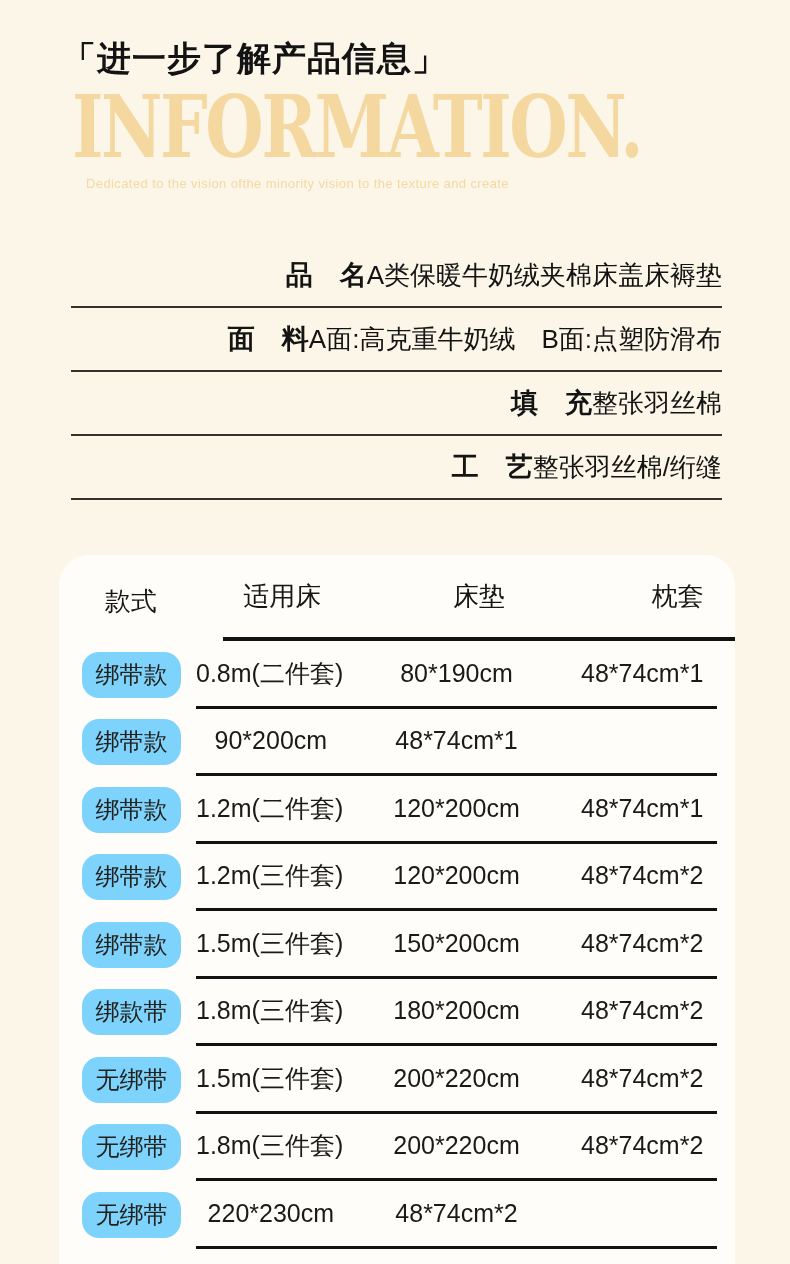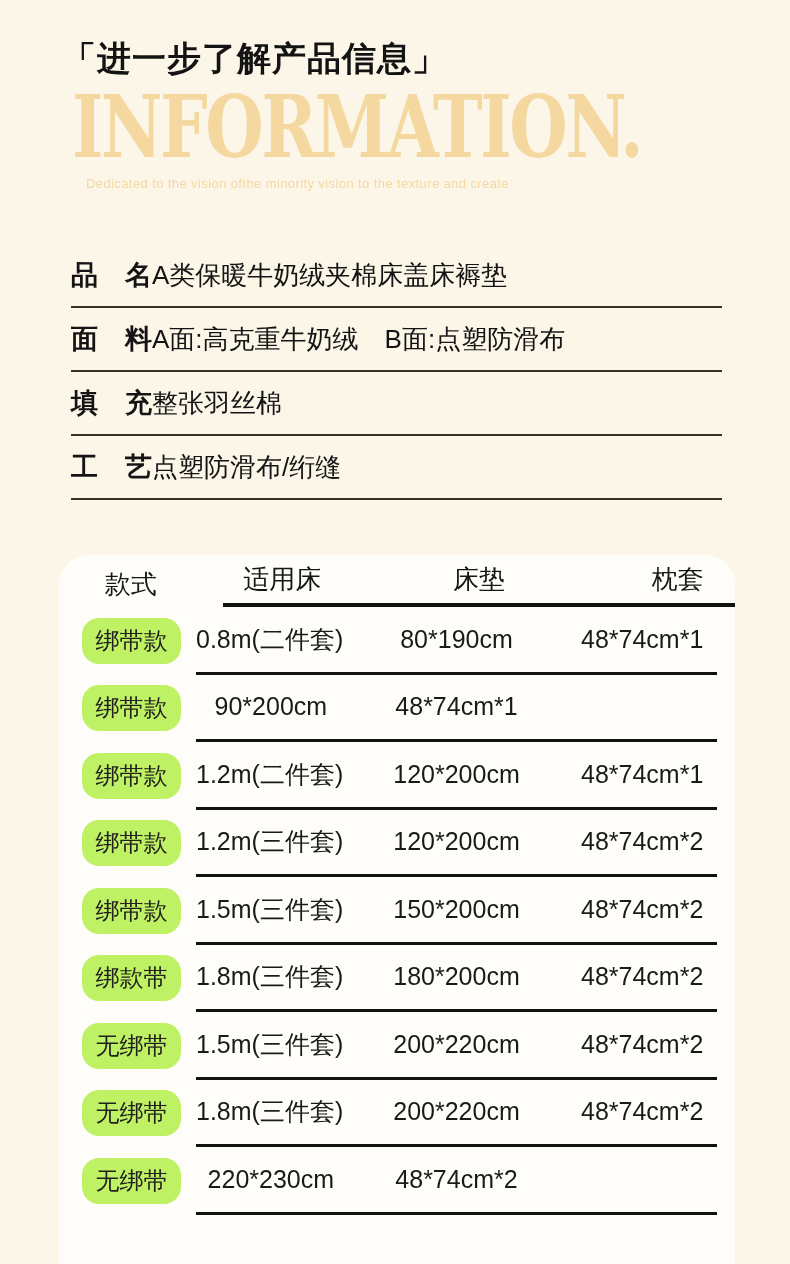--- a/index.html
+++ b/index.html
@@ -29,53 +29,53 @@
   }
   .page-subtitle{
     position:absolute;left:86px;top:176px;
     font-size:13px;letter-spacing:.4px;color:#f3d8a2;
     white-space:nowrap;
   }
 
   
   .spec-table{position:absolute;left:71px;top:244px;width:651px;}
   .spec-row{
-    height:62px;display:flex;align-items:center;justify-content:flex-start;
+    height:62px;display:flex;align-items:center;justify-content:flex-end;
     border-bottom:2px solid #36332c;
   }
   .spec-label{font-size:27px;font-weight:bold;white-space:pre;}
   .spec-value{font-size:26px;font-weight:500;white-space:pre;text-align:right;}
 
   
   .size-card{
     position:absolute;left:59px;top:555px;width:676px;height:760px;
     background:#fffdf9;border-radius:30px;
   }
   .t-row{display:flex;padding-left:23px;}
   .pill-col{width:99px;margin-right:15px;display:flex;align-items:center;justify-content:center;}
   .content-col{
     width:521px;display:grid;grid-template-columns:1fr 1fr 1fr;align-items:center;
   }
-  .t-header{height:52px;gap:29px;}
+  .t-header{height:86px;gap:29px;}
   .t-header .content-col{border-bottom:4px solid #121212;height:100%;box-sizing:border-box;}
   .t-header .pill-col{padding-top:6px;box-sizing:border-box;}
   .th{font-size:26px;font-weight:500;color:#161616;}
   .th-style{text-align:center;}
   .th-bed{text-align:left;padding-left:20px;}
   .th-mattress{text-align:center;}
   .th-pillow{text-align:center;padding-left:56px;}
 
   .t-data{height:67.5px;}
   .t-data .content-col{border-bottom:3px solid #121212;height:100%;box-sizing:border-box;gap:36px;}
   .cell{font-size:25px;color:#1a1a1a;}
   .cell-bed{text-align:left;white-space:nowrap;}
   .cell-mattress{text-align:center;white-space:nowrap;}
   .cell-pillow{text-align:center;white-space:nowrap;}
   .pill{
-    width:99px;height:46px;border-radius:17px;background:#bef264;
+    width:99px;height:46px;border-radius:17px;background:#7dd3fc;
     display:flex;align-items:center;justify-content:center;
     font-size:24px;color:#23211d;
   }
 </style>
 </head>
 <body>
 
 <div class="page">
 
   <div class="section-heading">「进一步了解产品信息」</div>
@@ -91,21 +91,21 @@
     <div class="spec-row">
       <span class="spec-label">面　料</span>
       <span class="spec-value">A面:高克重牛奶绒　B面:点塑防滑布</span>
     </div>
     <div class="spec-row">
       <span class="spec-label">填　充</span>
       <span class="spec-value">整张羽丝棉</span>
     </div>
     <div class="spec-row">
       <span class="spec-label">工　艺</span>
-      <span class="spec-value">点塑防滑布/绗缝</span>
+      <span class="spec-value">整张羽丝棉/绗缝</span>
     </div>
   </div>
 
   <div class="size-card">
 
     <div class="t-row t-header">
       <div class="pill-col th th-style">款式</div>
       <div class="content-col">
         <div class="th th-bed">适用床</div>
         <div class="th th-mattress">床垫</div>

